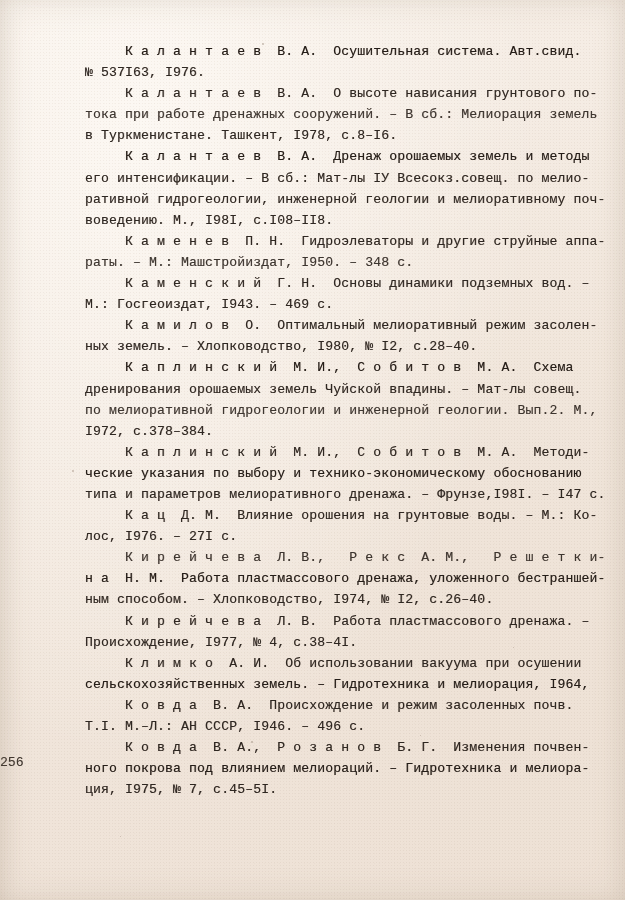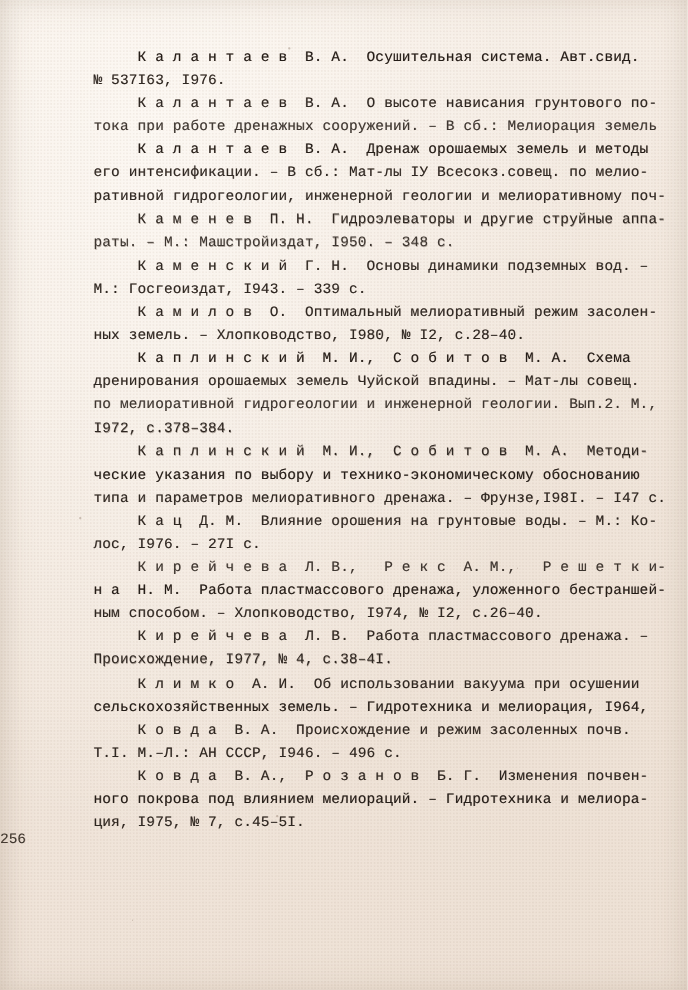--- a/index.html
+++ b/index.html
@@ -109,33 +109,35 @@
   <div id="paper-grain"></div>
 
   <div id="text-block">
       <div class="para">
         <span class="line ink-heavy">     К а л а н т а е в  В. А.  Осушительная система. Авт.свид.</span>
         <span class="line">№ 537I63, I976.</span>
       </div>
       <div class="para">
         <span class="line">     К а л а н т а е в  В. А.  О высоте нависания грунтового по-</span>
         <span class="line ink-light">тока при работе дренажных сооружений. – В сб.: Мелиорация земель</span>
+        <span class="line">в Туркменистане. Ташкент, I978, с.8–I6.</span>
       </div>
       <div class="para">
         <span class="line ink-heavy">     К а л а н т а е в  В. А.  Дренаж орошаемых земель и методы</span>
         <span class="line">его интенсификации. – В сб.: Мат-лы IУ Всесокз.совещ. по мелио-</span>
         <span class="line">ративной гидрогеологии, инженерной геологии и мелиоративному поч-</span>
+        <span class="line">воведению. М., I98I, с.I08–II8.</span>
       </div>
       <div class="para">
         <span class="line">     К а м е н е в  П. Н.  Гидроэлеваторы и другие струйные аппа-</span>
         <span class="line ink-light">раты. – М.: Машстройиздат, I950. – 348 с.</span>
       </div>
       <div class="para">
         <span class="line">     К а м е н с к и й  Г. Н.  Основы динамики подземных вод. –</span>
-        <span class="line">М.: Госгеоиздат, I943. – 339 с.</span>
+        <span class="line">М.: Госгеоиздат, I943. – 469 с.</span>
       </div>
       <div class="para">
         <span class="line">     К а м и л о в  О.  Оптимальный мелиоративный режим засолен-</span>
         <span class="line">ных земель. – Хлопководство, I980, № I2, с.28–40.</span>
       </div>
       <div class="para">
         <span class="line ink-heavy">     К а п л и н с к и й  М. И.,  С о б и т о в  М. А.  Схема</span>
         <span class="line">дренирования орошаемых земель Чуйской впадины. – Мат-лы совещ.</span>
         <span class="line ink-light">по мелиоративной гидрогеологии и инженерной геологии. Вып.2. М.,</span>
         <span class="line">I972, с.378–384.</span>

